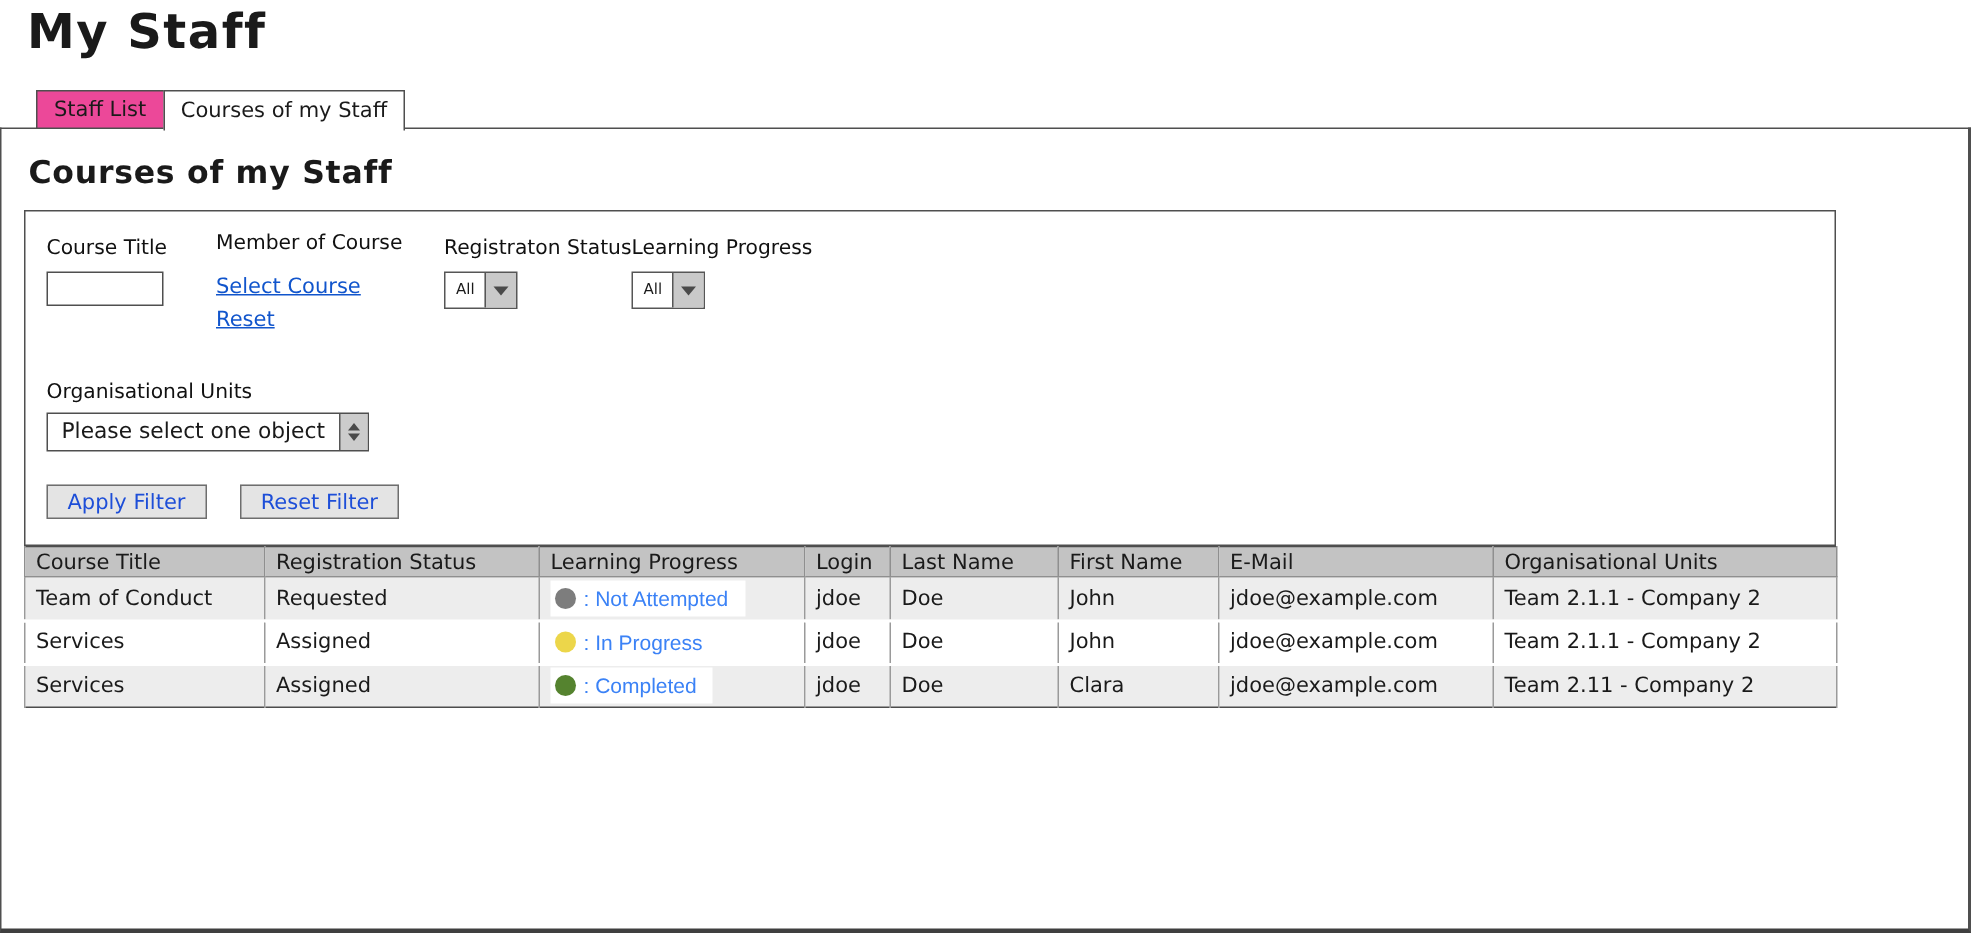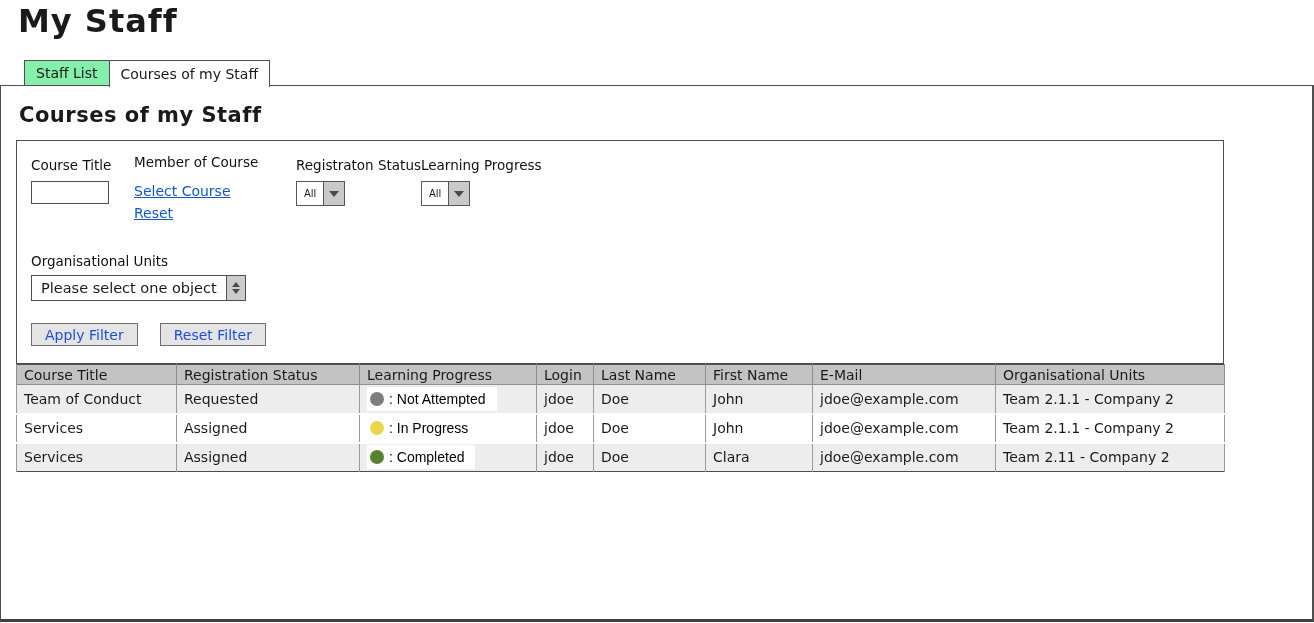--- a/index.html
+++ b/index.html
@@ -8,21 +8,21 @@
     width:1314px; height:623px; overflow:hidden; background:#fff;
     font-family:"DejaVu Sans", sans-serif; color:#1a1a1a;
   }
   .page-title {
     margin:0 0 0 18px; padding-top:1px; height:40px; line-height:40px;
     font-size:32px; font-weight:bold; letter-spacing:1px;
   }
   .tabs { margin:20px 0 0 24px; height:26px; display:flex; position:relative; z-index:3; align-items:flex-end; }
   .tab {
     height:26px; padding:0 11px; display:flex; align-items:center;
-    font-size:14px; border:1px solid #4f4f4f; background:#86efac; cursor:pointer;
+    font-size:14px; border:1px solid #4f4f4f; background:#ec4899; cursor:pointer;
   }
   .tab + .tab { margin-left:-1px; }
   .tab.active { background:#fff; border-bottom:none; height:27px; margin-bottom:-1px; position:relative; z-index:4; }
   .content-panel {
     position:relative; margin-top:-1px; height:537px; width:1314px;
     border:1px solid #4f4f4f; border-right-width:2px; border-bottom:3px solid #3f3f3f;
     background:#fff; z-index:1;
   }
   .section-heading { margin:17px 0 0 18px; font-size:21px; font-weight:bold; letter-spacing:0.5px; }
   .filter-box { position:relative; margin:13px 0 0 15px; width:1208px; height:224px; border:1px solid #4f4f4f; }
@@ -63,21 +63,21 @@
   }
   table.results tbody td {
     padding:0 7px; height:29px; border-left:1px solid #9a9a9a; border-right:1px solid #9a9a9a;
     border-bottom:2px solid #ffffff; overflow:hidden; white-space:nowrap;
   }
   table.results tbody tr:last-child td { border-bottom:none; }
   table.results tbody tr:nth-child(odd) { background:#ededed; }
   table.results tbody tr:nth-child(even) { background:#ffffff; }
   .progress-badge {
     display:inline-flex; align-items:center; gap:5px; background:#ffffff; padding:4px 11px 4px 3px;
-    font-family:"Liberation Sans", sans-serif; font-size:14px; color:#000000;
+    font-family:"Liberation Sans", sans-serif; font-size:14px; color:#3b82f6;
   }
   .dot { width:14px; height:14px; border-radius:50%; flex:0 0 auto; }
 </style>
 </head>
 <body>
 
 <h1 class="page-title">My Staff</h1>
 
 <div class="tabs">
   <div class="tab">Staff List</div>
@@ -88,21 +88,21 @@
 
   <h2 class="section-heading">Courses of my Staff</h2>
 
   <div class="filter-box">
 
     <div class="fgroup" style="left:14px; top:16px;">
       <span class="flabel">Course Title</span>
       <input class="text-input" type="text" value="" style="">
     </div>
 
-    <div class="fgroup" style="left:117px; top:13px;">
+    <div class="fgroup" style="left:127px; top:13px;">
       <span class="flabel">Member of Course</span>
       <a class="link" style="margin-top:13px;">Select Course</a>
       <a class="link" style="margin-top:6px;">Reset</a>
     </div>
 
     <div class="fgroup" style="left:279px; top:16px;">
       <span class="flabel">Registraton Status</span>
       <div class="dropdown">
         <span class="dd-value">All</span>
         <span class="dd-btn">

